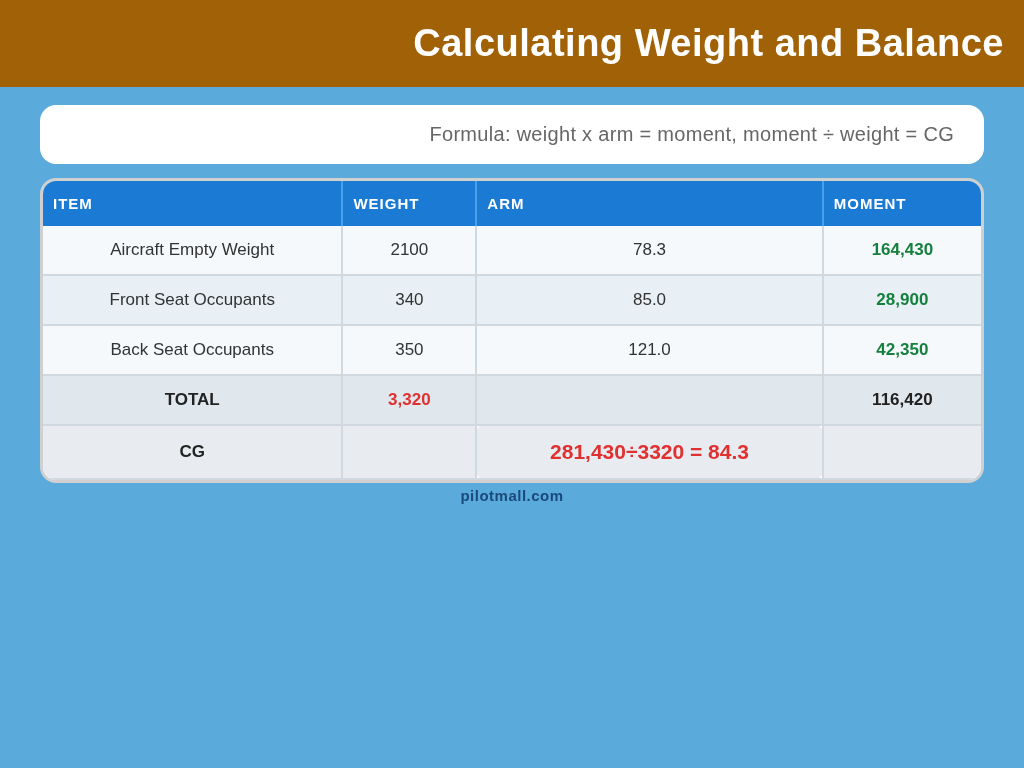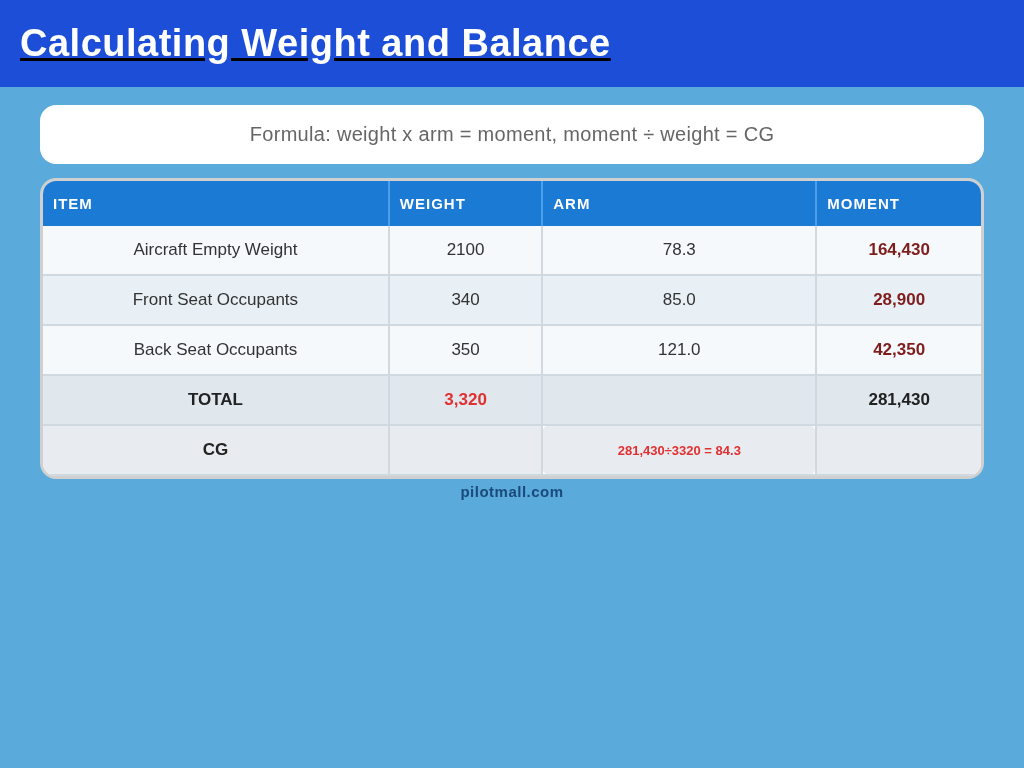--- a/index.html
+++ b/index.html
@@ -14,40 +14,39 @@
       background: #5aabdc;
       font-family: 'Arial', sans-serif;
       display: flex;
       flex-direction: column;
       align-items: center;
       overflow: hidden;
     }
 
     .header {
       width: 100%;
-      background: #1d4ed8;
+      background: #a16207;
       padding: 22px 20px;
-      text-align: left;
-      text-decoration: underline;
+      text-align: right;
     }
 
     .header-title {
       color: white;
       font-size: 38px;
       font-weight: 900;
       letter-spacing: 0.5px;
     }
 
     .formula-box {
       background: white;
       border-radius: 16px;
       margin: 18px 40px 14px 40px;
       width: calc(100% - 80px);
       padding: 18px 30px;
-      text-align: center;
+      text-align: right;
     }
 
     .formula-text {
       font-size: 20px;
       color: #666;
       letter-spacing: 0.3px;
     }
 
     .table-container {
       background: white;
@@ -96,38 +95,38 @@
 
     tbody tr.total-row {
       background: #e0e8ee;
     }
 
     tbody tr.cg-row {
       background: #e8ecf0;
     }
 
     tbody td {
-      padding: 14px 16px;
+      padding: 14px 27px;
       text-align: center;
       font-size: 17px;
       color: #333;
       border-right: 2px solid #d0d8e0;
       margin-left: 44px;
     }
 
     tbody td:last-child {
       border-right: none;
     }
 
     tbody td.item-cell {
       text-align: center;
     }
 
     tbody td.moment-value {
-      color: #7f1d1d;
+      color: #15803d;
       font-weight: 700;
       font-size: 17px;
     }
 
     tbody td.total-label {
       font-weight: 900;
       font-size: 17px;
       color: #222;
     }
 
@@ -139,21 +138,21 @@
 
     tbody td.total-moment {
       color: #222;
       font-weight: 600;
       font-size: 17px;
     }
 
     tbody td.cg-formula {
       color: #e03030;
       font-weight: 700;
-      font-size: 13px;
+      font-size: 21px;
       border-radius: 8px;
     }
 
     .footer {
       margin-top: 4px;
       color: #1a4a7a;
       font-size: 15px;
       font-weight: 600;
       letter-spacing: 0.5px;
     }
@@ -195,21 +194,21 @@
       <tr>
         <td class="item-cell">Back Seat Occupants</td>
         <td>350</td>
         <td>121.0</td>
         <td class="moment-value">42,350</td>
       </tr>
       <tr class="total-row">
         <td class="total-label">TOTAL</td>
         <td class="total-weight">3,320</td>
         <td></td>
-        <td class="total-moment">281,430</td>
+        <td class="total-moment">116,420</td>
       </tr>
       <tr class="cg-row">
         <td class="total-label">CG</td>
         <td></td>
         <td class="cg-formula">281,430÷3320 = 84.3</td>
         <td></td>
       </tr>
     </tbody>
   </table>
 </div>

